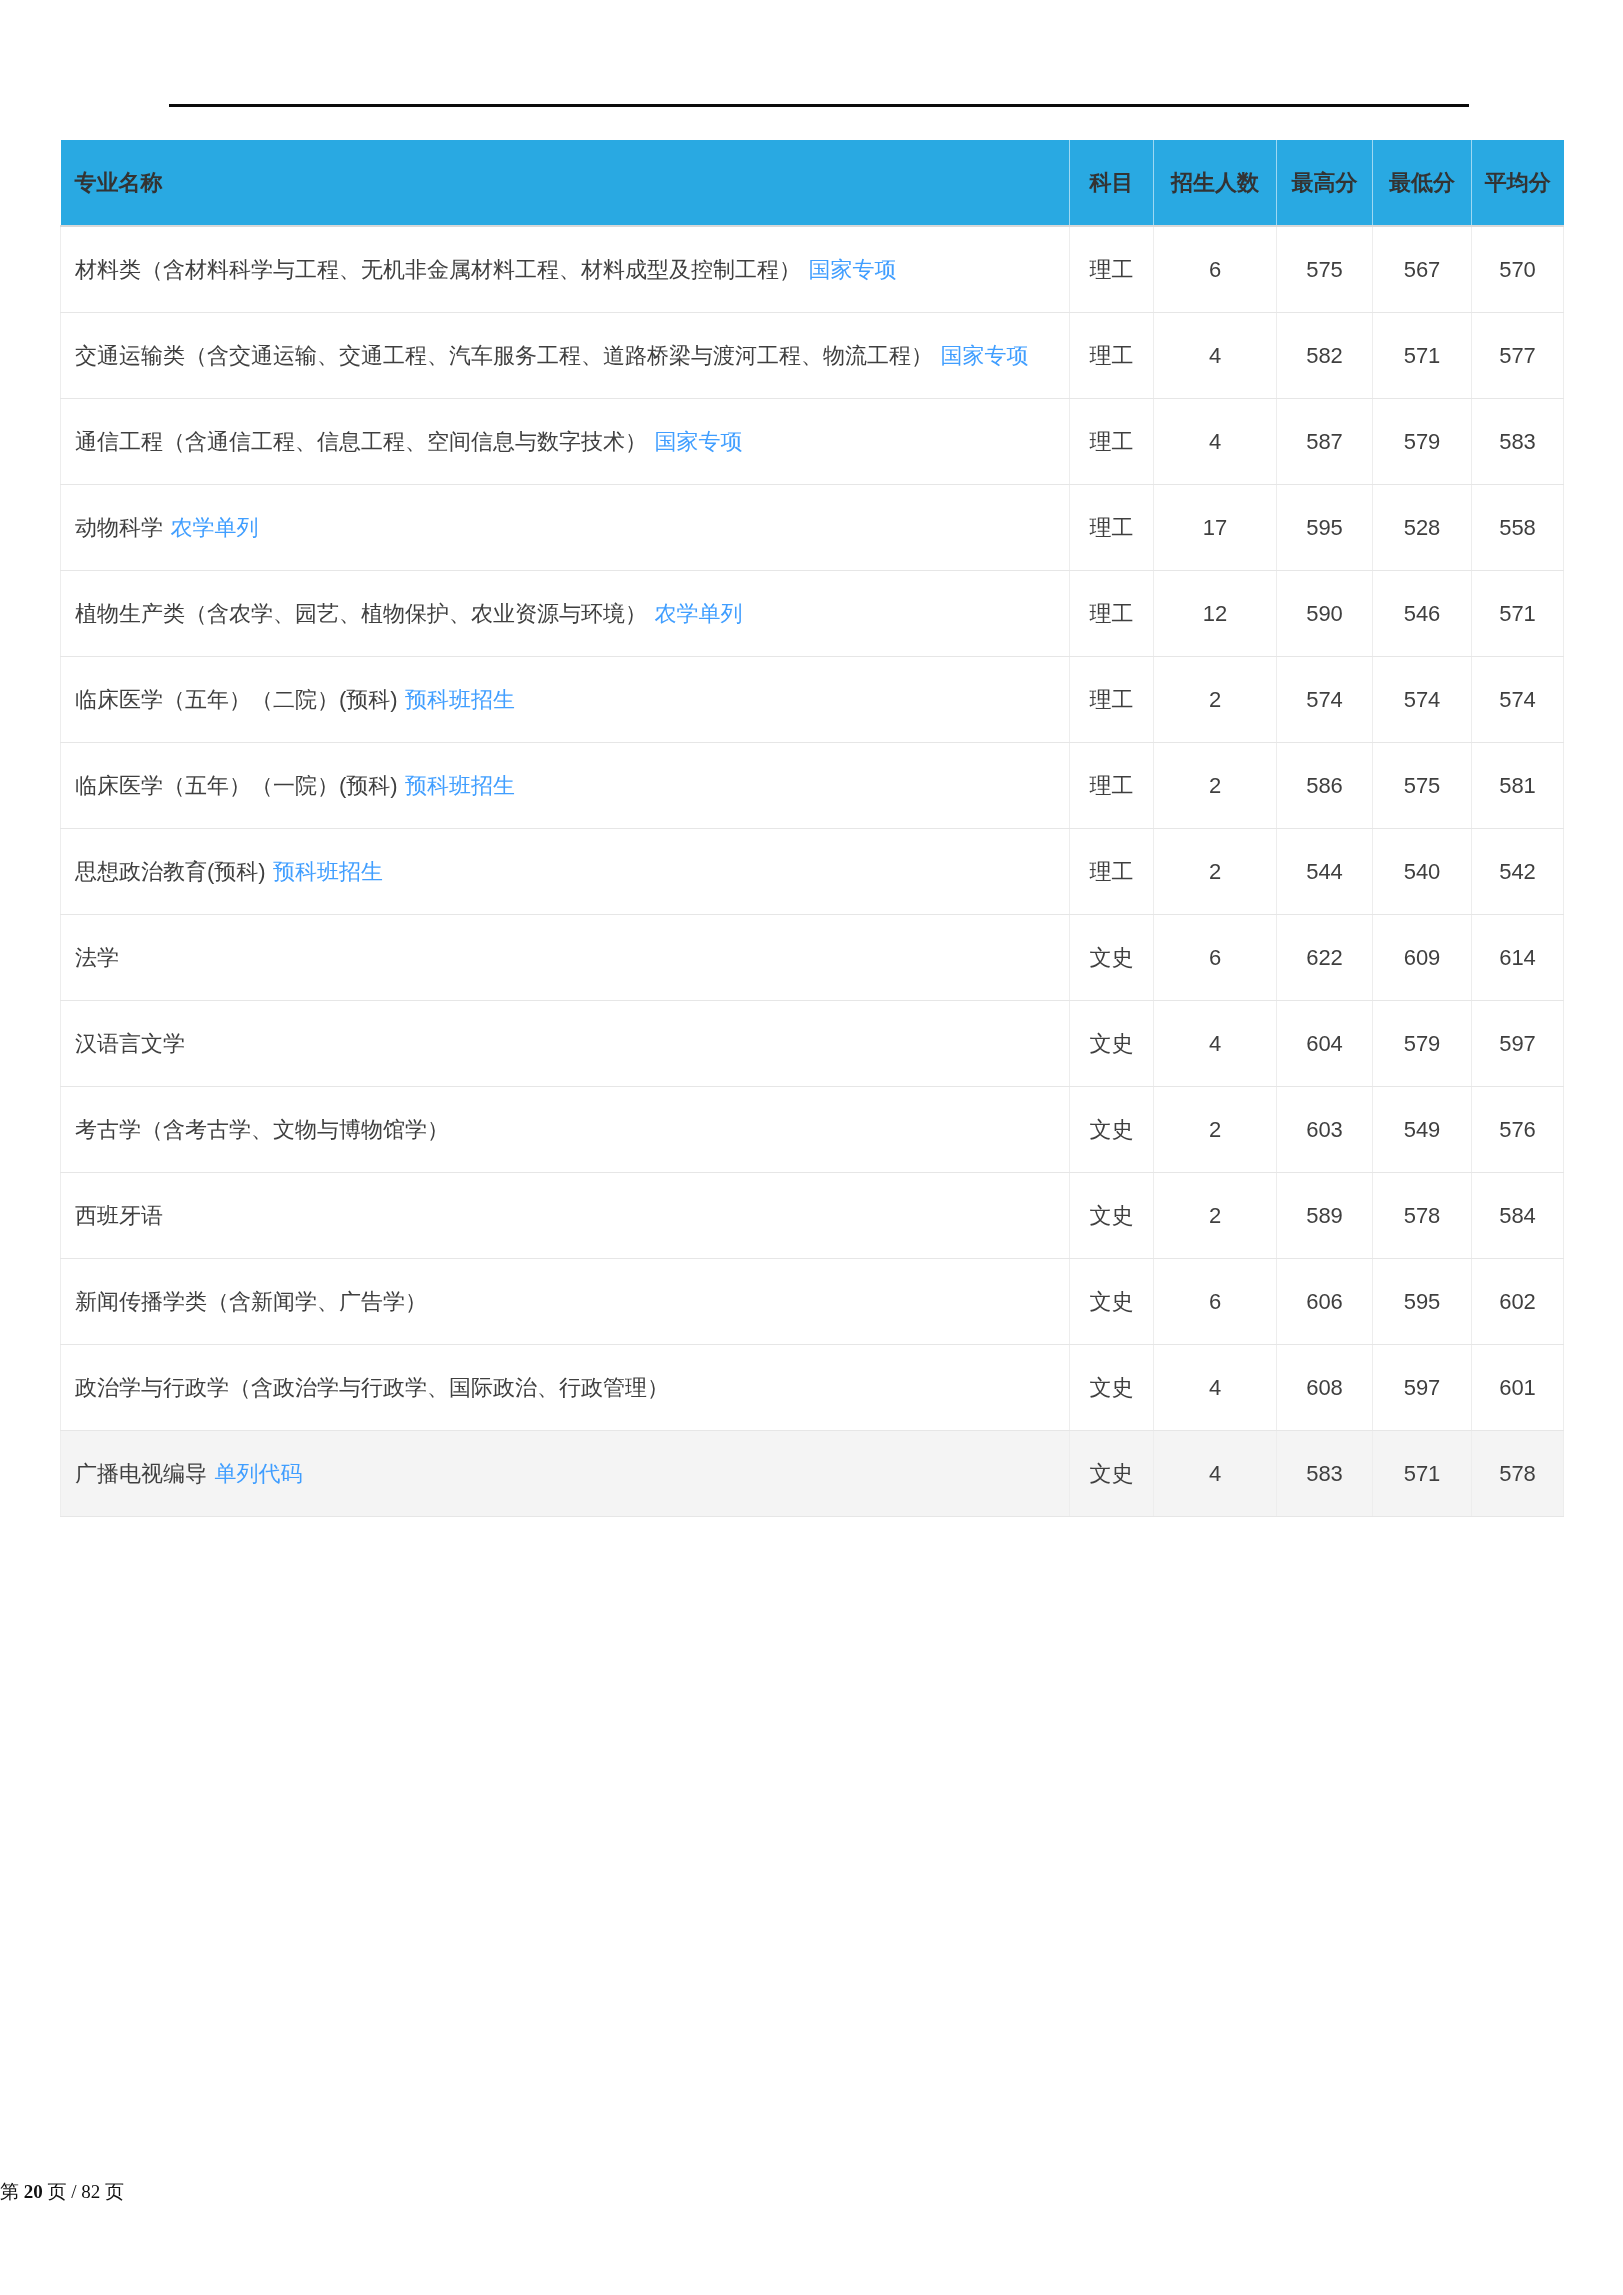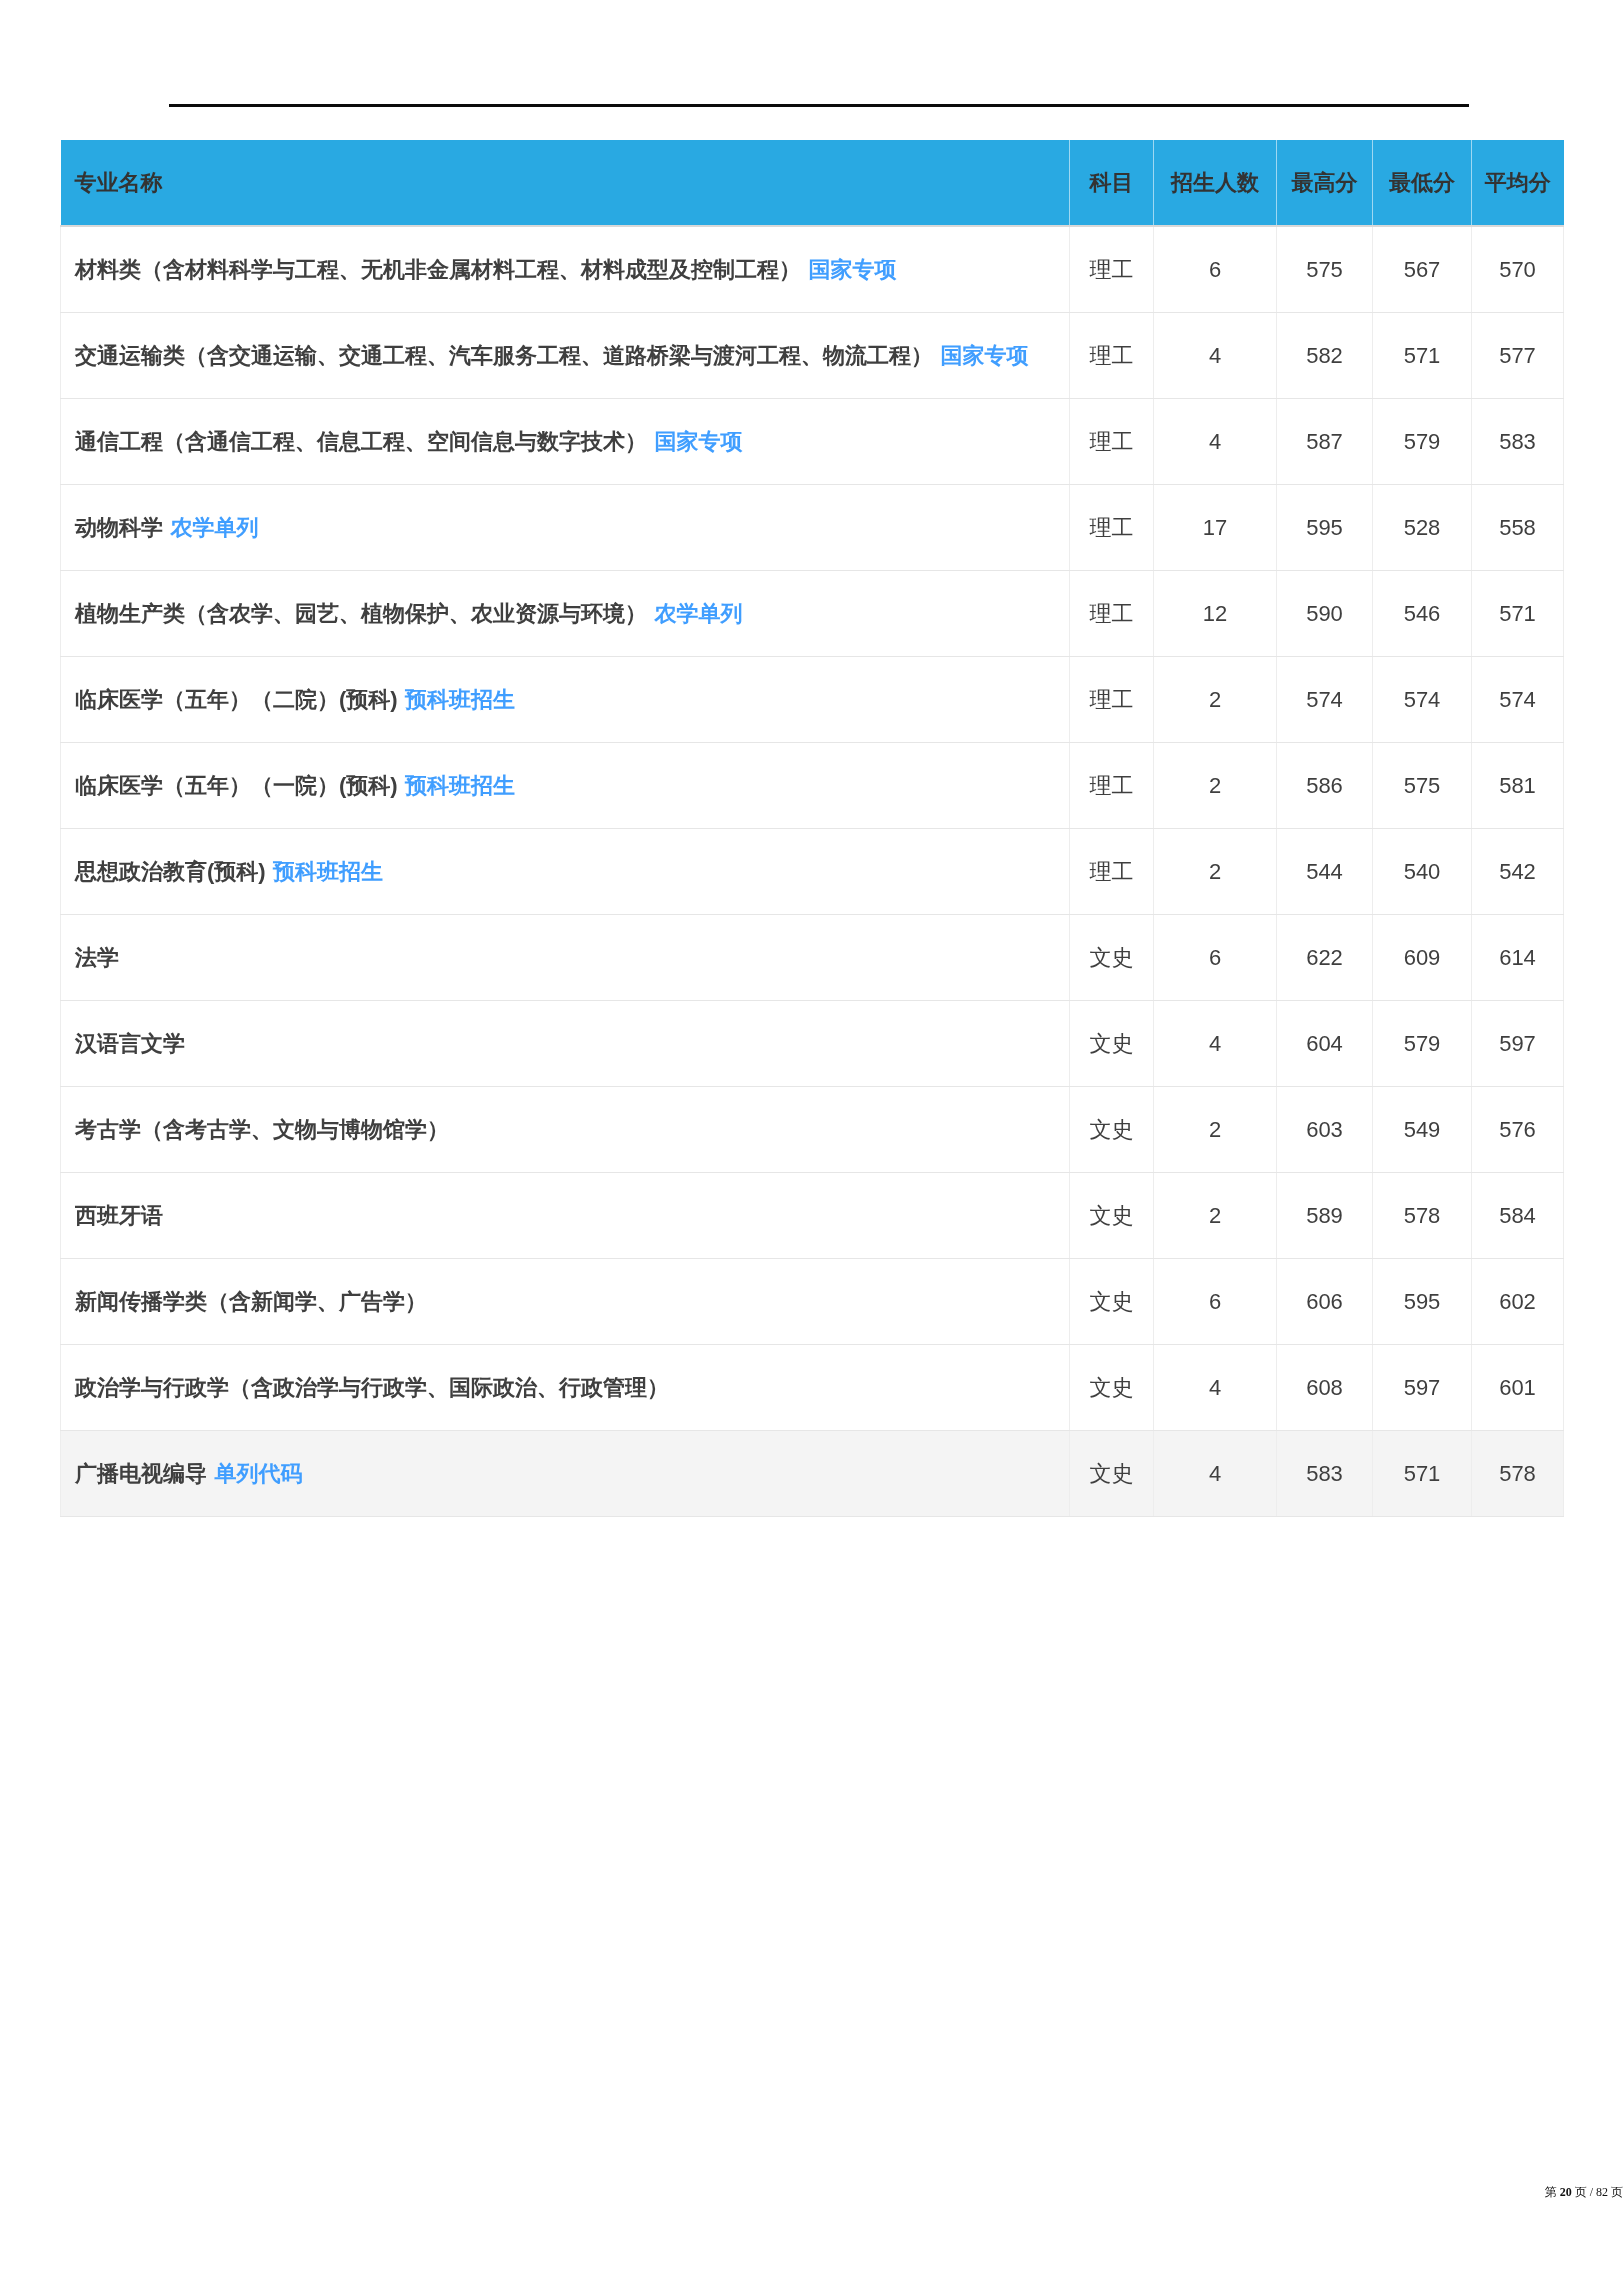--- a/index.html
+++ b/index.html
@@ -41,34 +41,33 @@
     vertical-align:middle;
     line-height:59px;
     padding:13px 4.6px;
     text-align:center;
     background:#ffffff;
   }
   tbody td:first-child{border-left:1.4px solid var(--border_col,#ededed);}
   td.major{
     text-align:left;
     padding:13px 28px 13px 14px;
-    font-weight:bold;
   }
   a.tag{
     color:var(--link,#409EFF);
     text-decoration:none;
     cursor:pointer;
     margin-left:7.4px;
   }
   tr.shaded td{background:var(--shaded_bg,#f4f4f4);margin-left:33px;}
   .footer{
     position:absolute;left:0;top:2177px;width:100%;
-    text-align:right;
+    text-align:left;
     font-family:"Liberation Serif", serif;
-    font-size:12px;
+    font-size:19px;
     line-height:30px;
     color:var(--footer_text,#111111);
   }
   .footer .pagenum{font-weight:bold;}
 </style>
 </head>
 <body style="--header_bg: #29A9E2; --header_text: #333333; --text: #3f3f3f; --link: #409EFF; --border_row: #e6e6e6; --border_col: #ededed; --border_header: #d8d8d8; --shaded_bg: #f4f4f4; --rule: #0a0a0a; --footer_text: #111111;">
 
 <div class="top-rule"></div>
 

